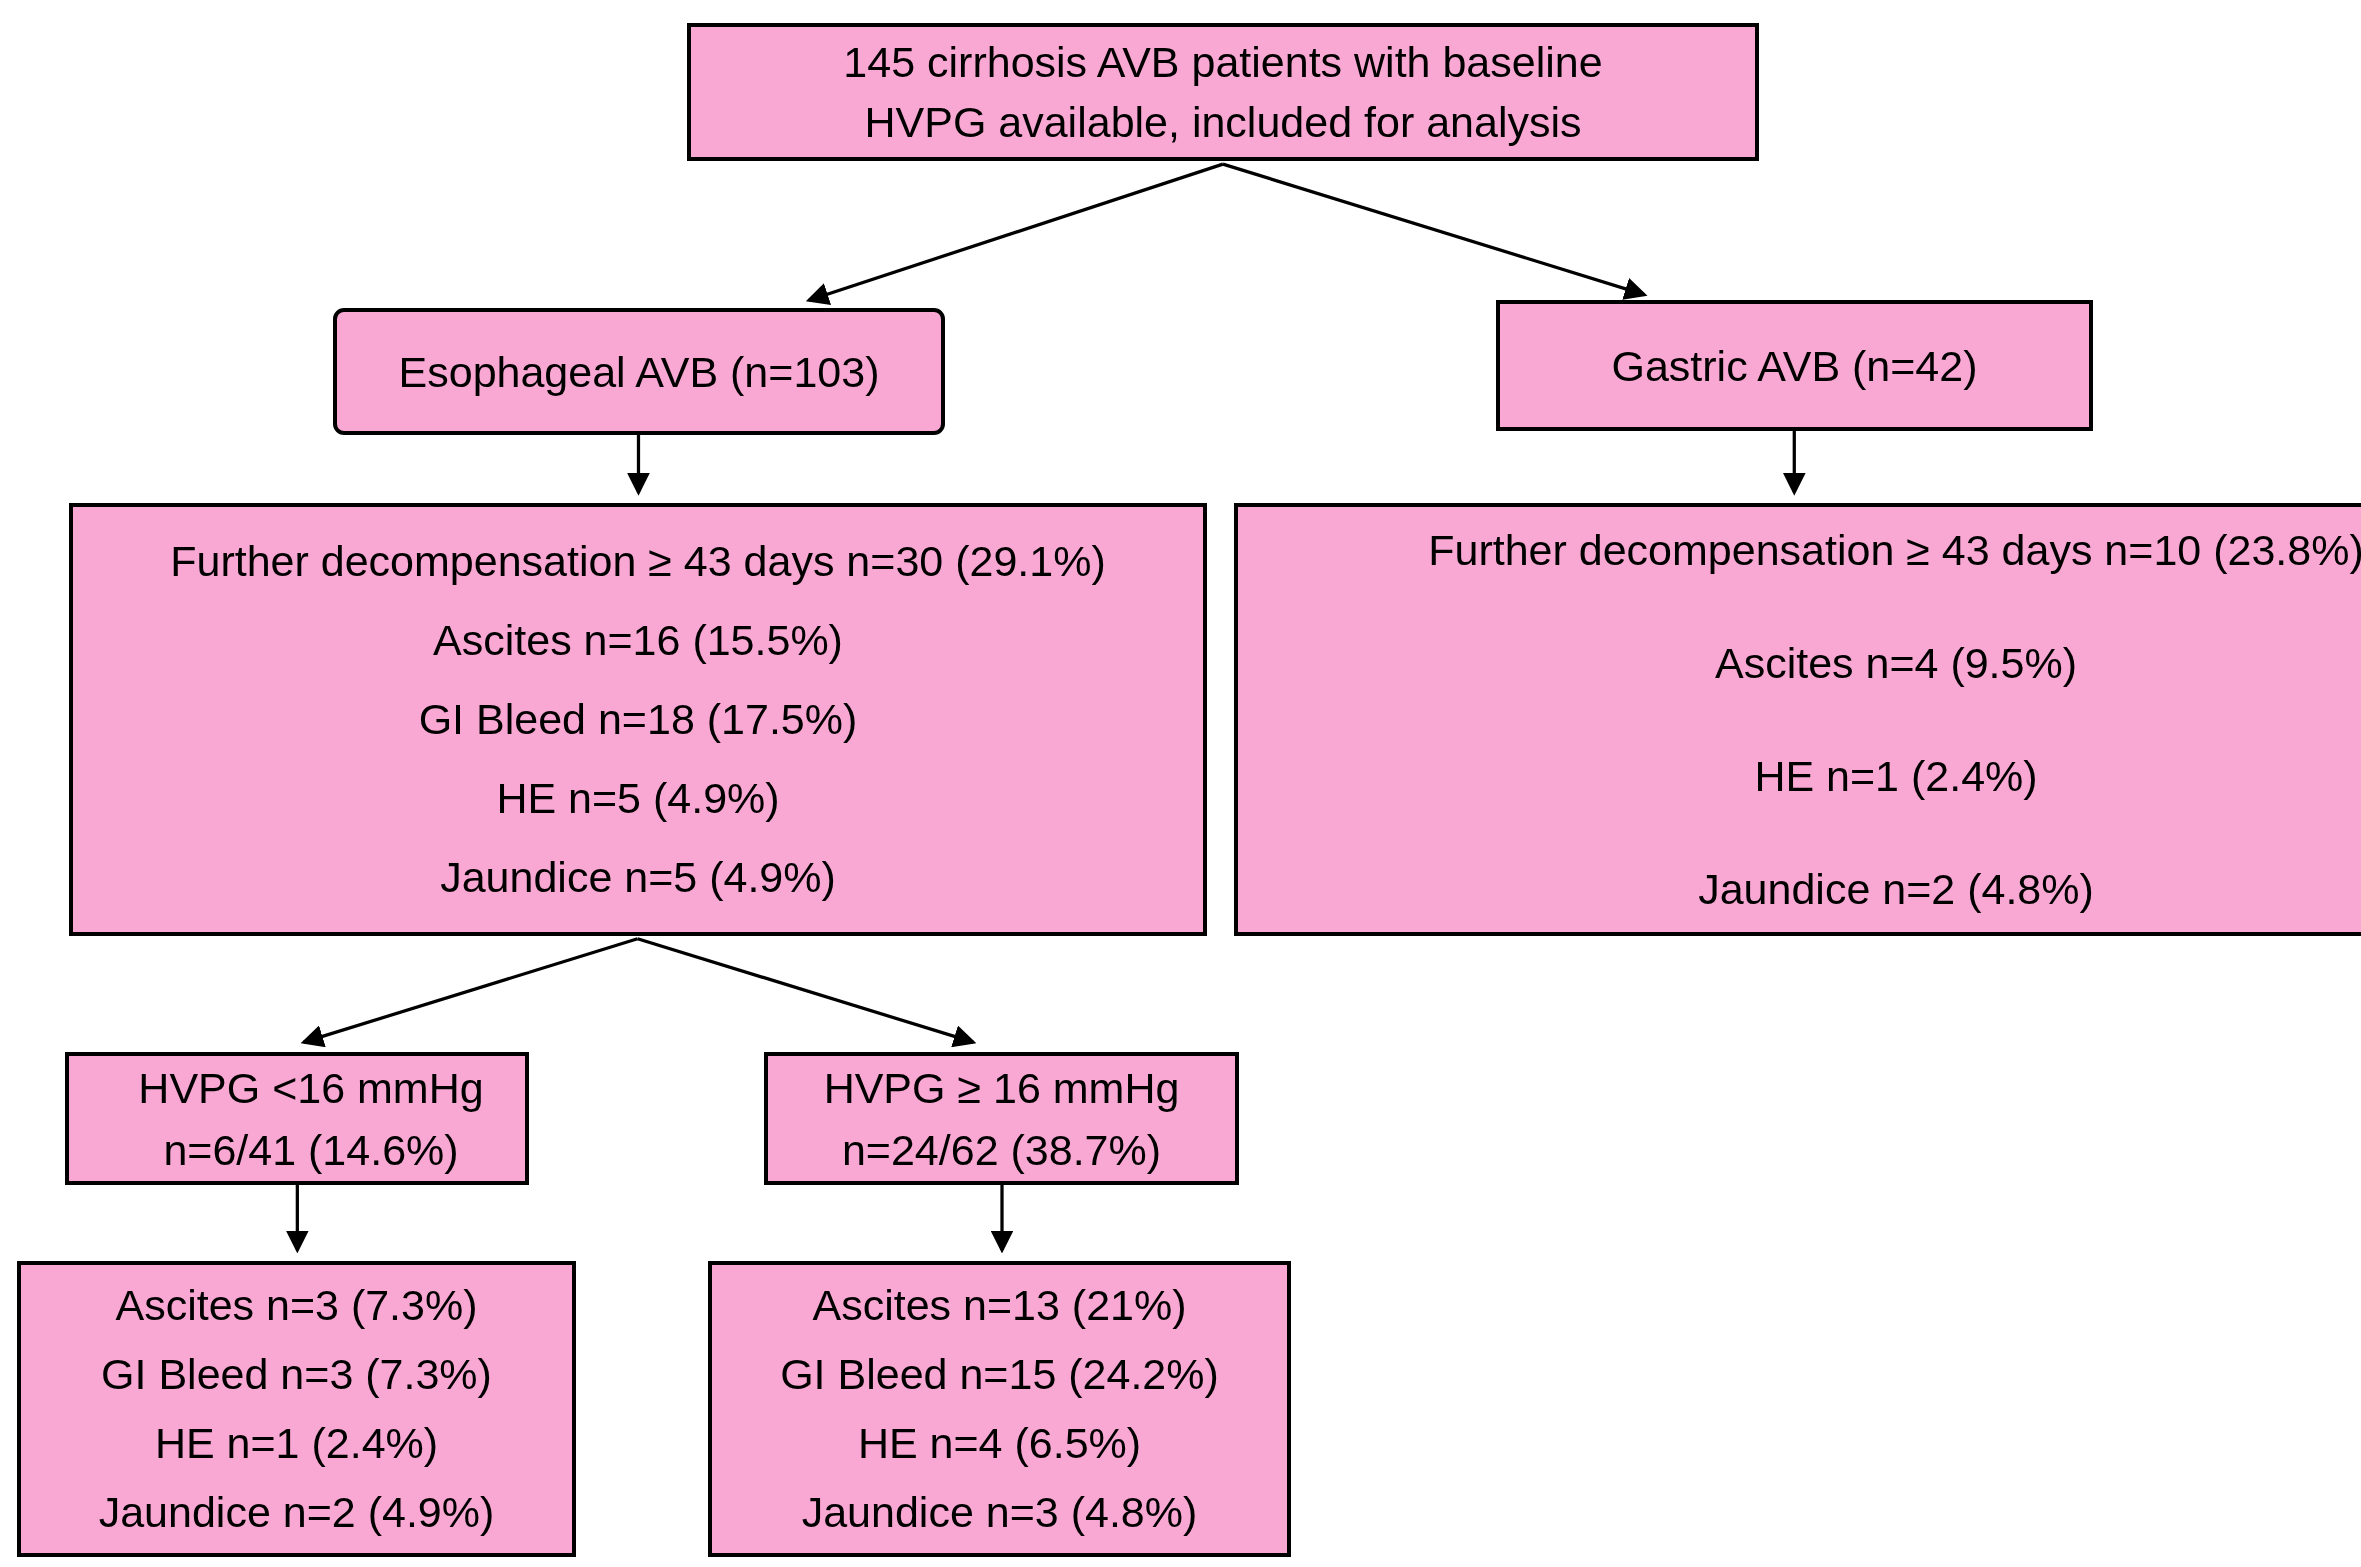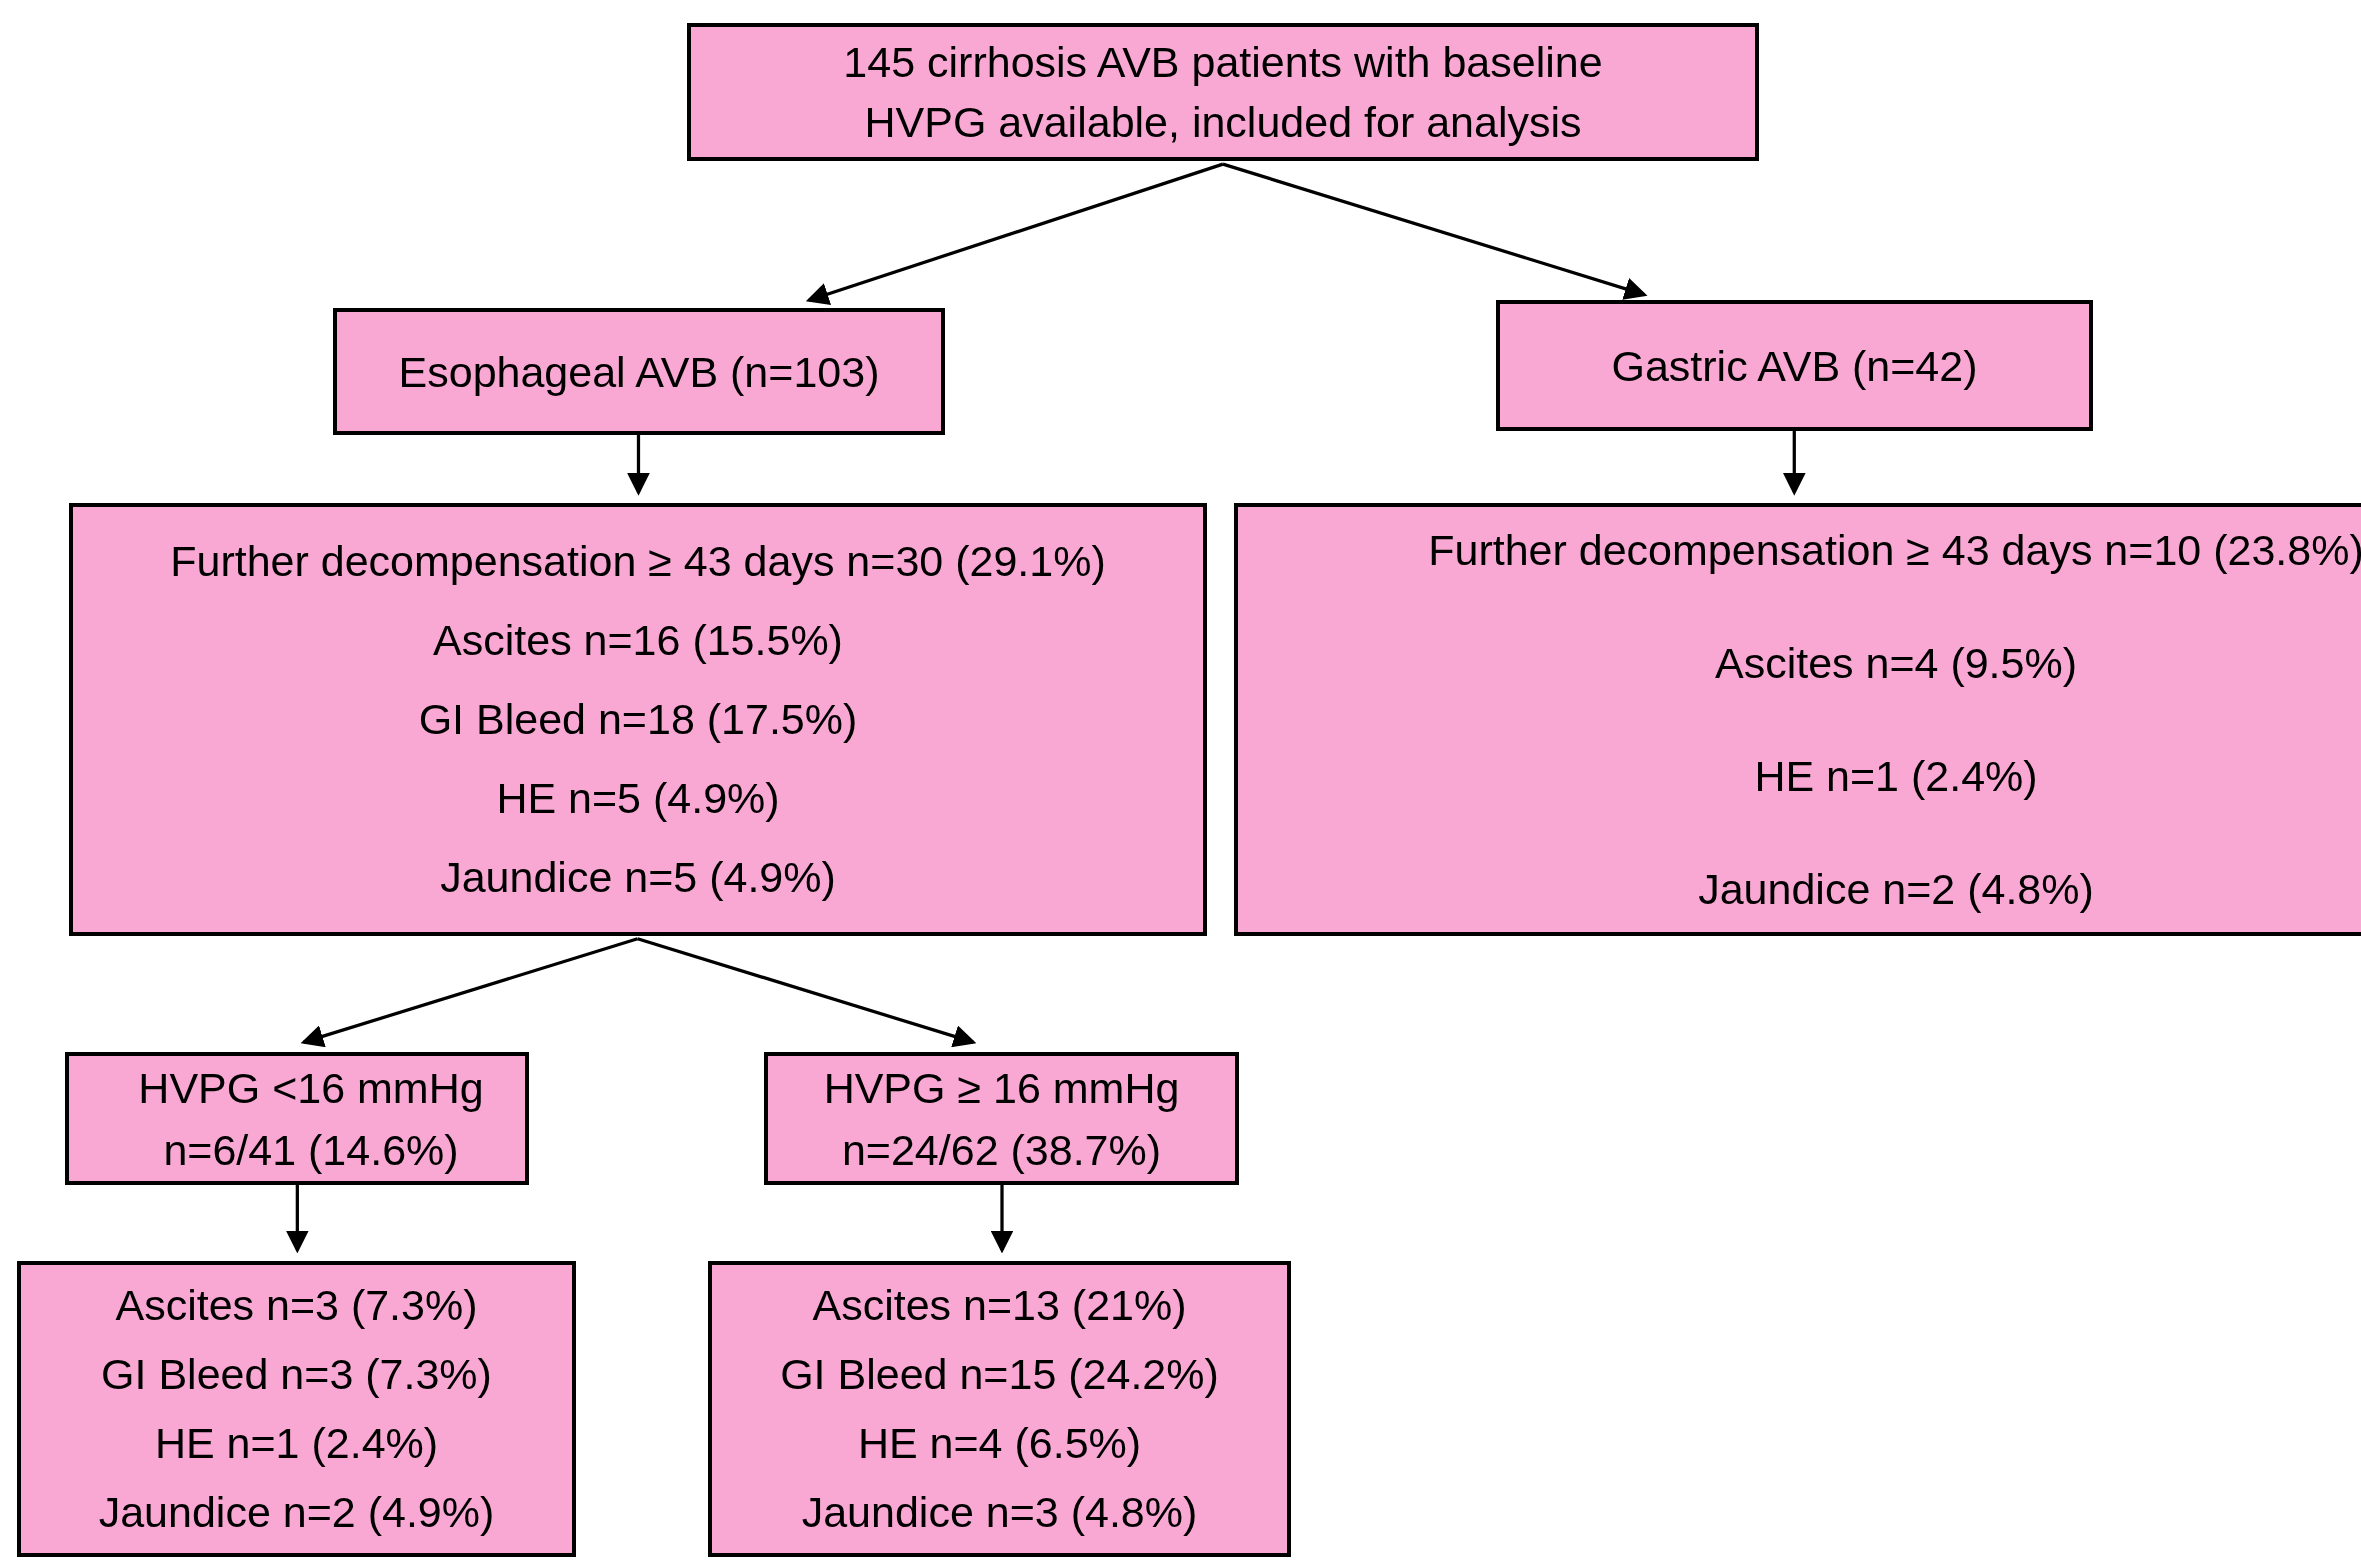--- a/index.html
+++ b/index.html
@@ -64,21 +64,21 @@
       <line x1="319" y1="1271" x2="319" y2="1341" marker-end="url(#ah)"></line>
       <line x1="1075" y1="1271" x2="1075" y2="1341" marker-end="url(#ah)"></line>
     </g>
   </svg>
 
   <div class="node lh-64" style="left:687px; top:23px; width:1072px; height:138px;">
     <div class="line">145 cirrhosis AVB patients with baseline</div>
     <div class="line">HVPG available, included for analysis</div>
   </div>
 
-  <div class="node lh-64" style="left:333px; top:308px; width:612px; height:127px;">
+  <div class="node lh-64" style="left:333px; top:308px; width:612px; height:127px;border-radius:11px;">
     <div class="line">Esophageal AVB (n=103)</div>
   </div>
 
   <div class="node lh-64" style="left:1496px; top:300px; width:597px; height:131px;">
     <div class="line">Gastric AVB (n=42)</div>
   </div>
 
   <div class="node lh-85" style="left:69px; top:503px; width:1138px; height:433px;">
     <div class="line">Further decompensation ≥ 43 days n=30 (29.1%)</div>
     <div class="line">Ascites n=16 (15.5%)</div>

